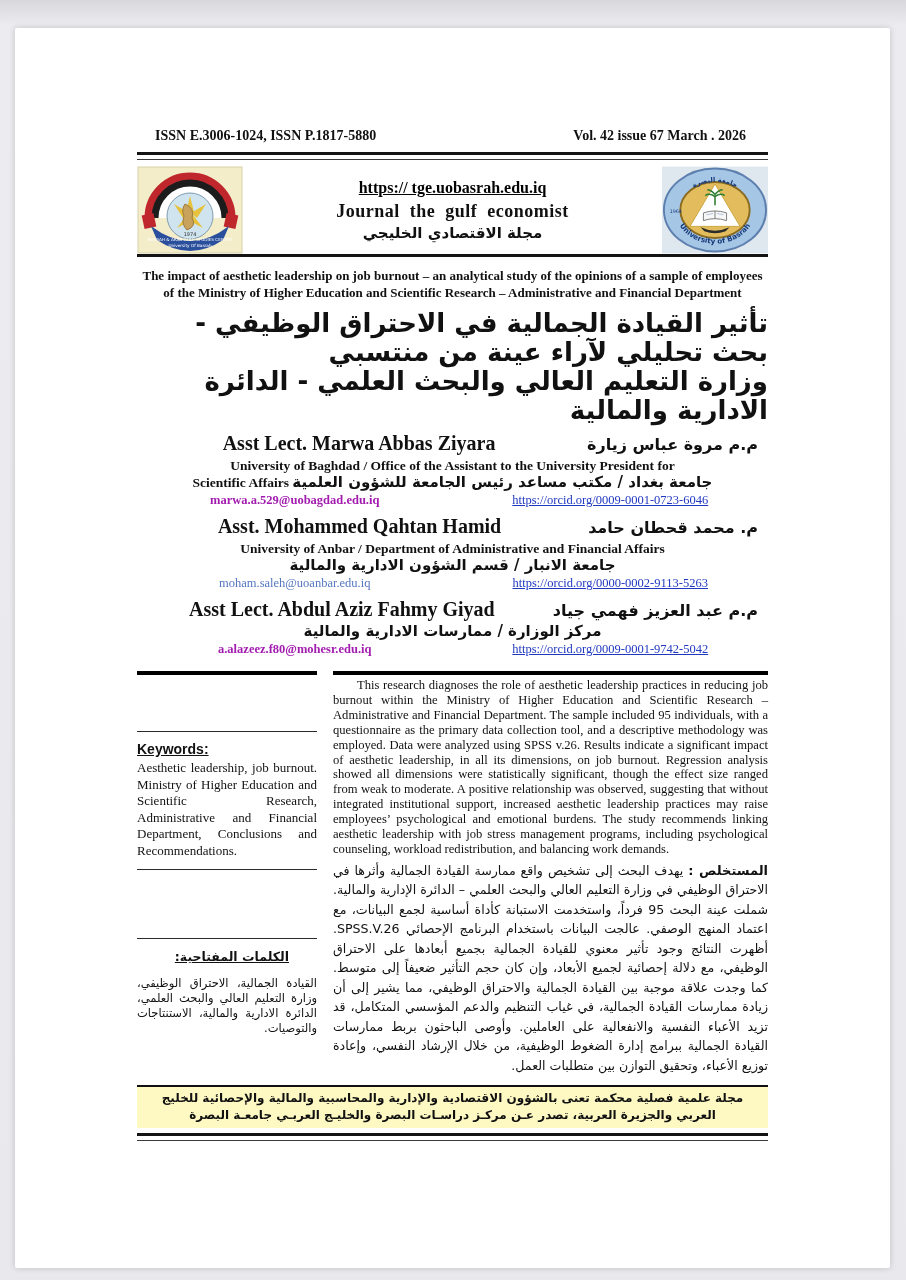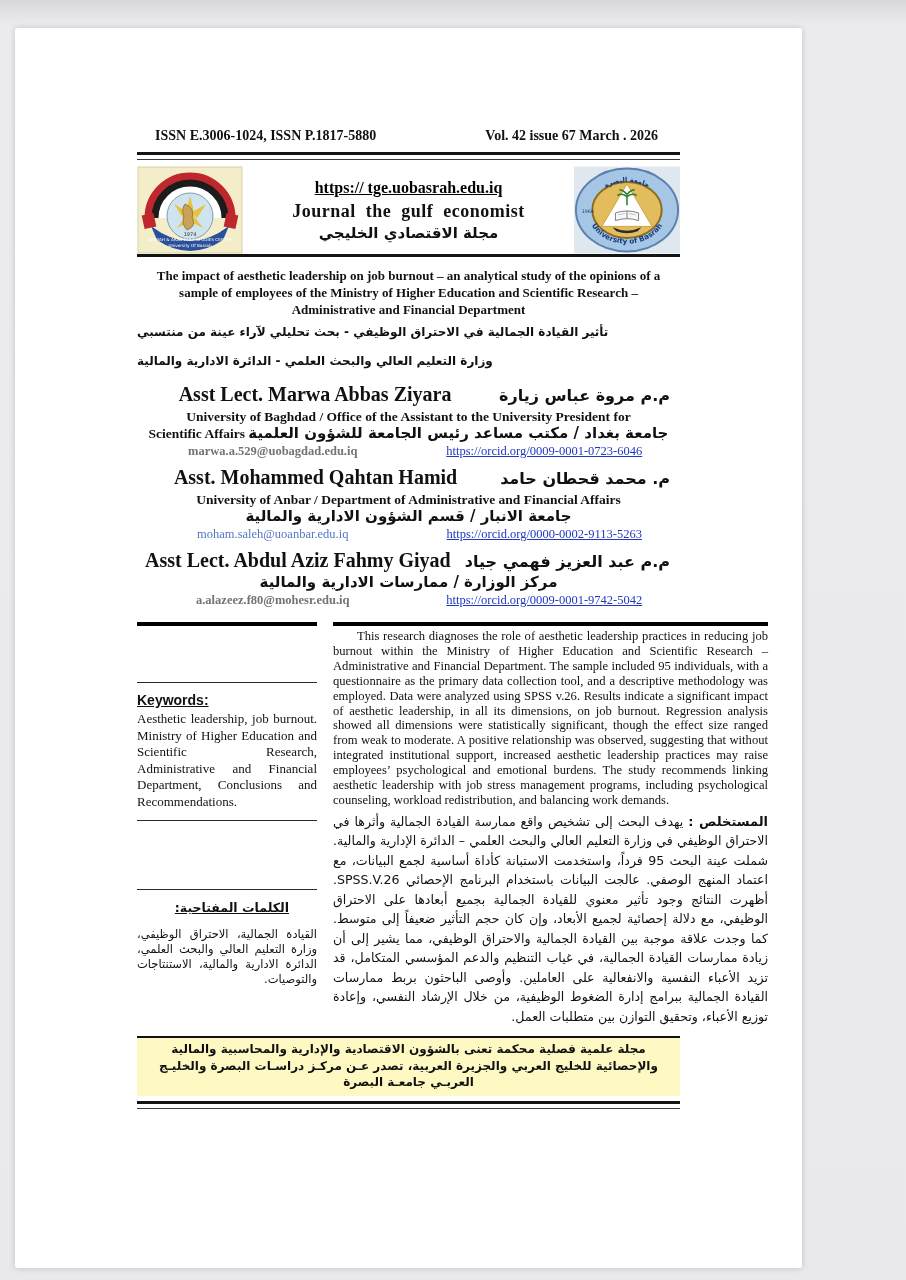--- a/index.html
+++ b/index.html
@@ -5,51 +5,51 @@
   html,body{margin:0;padding:0;}
   body{
     width:906px;height:1280px;
     background:linear-gradient(180deg,#d7d7dc 0%, #ececf0 2%, #e9e9ed 100%);
     font-family:"Liberation Serif", serif;
     color:#111;
     position:relative;
     overflow:hidden;
   }
   .page{
-    position:absolute;left:15px;top:28px;width:787px;height:1240px;
+    position:absolute;left:15px;top:28px;width:875px;height:1240px;
     background:#fff;
     box-shadow:0 0 6px rgba(0,0,0,.18);
     border-radius:2px;
     box-sizing:border-box;
     padding:100px 122px 0 122px;
   }
   .ar{font-family:"DejaVu Sans", sans-serif;}
   
   .issn-row{display:flex;justify-content:space-between;font-weight:bold;font-size:14px;padding:0 22px 0 18px;}
   .double-rule{height:4px;border-top:3px solid #141414;border-bottom:1px solid #3a3a3a;margin-top:8px;}
   .thick-rule{border-top:3px solid #141414;}
   .logo-row{display:flex;align-items:center;justify-content:space-between;margin-top:6px;height:88px;}
   .logo{width:106px;height:88px;flex:0 0 auto;}
   .masthead{flex:1;text-align:center;line-height:1.35;}
   .masthead a.url{color:#000000;font-weight:bold;font-size:16px;text-decoration:underline;}
   .journal-en{font-weight:bold;font-size:18px;letter-spacing:.5px;word-spacing:5px;}
   .journal-ar{font-weight:bold;font-size:15px;}
   
   .title-en{margin-top:10px;text-align:center;font-weight:bold;font-size:13px;line-height:17px;}
-  .title-ar{margin-top:0;text-align:left;font-weight:bold;font-size:12px;line-height:29px;}
+  .title-ar{margin-top:8px;text-align:right;font-weight:bold;font-size:26px;line-height:29px;}
   
   .author{margin-top:7px;}
   .author-names{display:flex;align-items:baseline;padding:0 6px;gap:12px;}
   .name-en{flex:1;text-align:center;font-weight:bold;font-size:20px;}
   .name-ar{font-weight:bold;font-size:16px;text-align:left;padding-right:4px;}
   .affil{text-align:center;font-weight:bold;font-size:13.5px;line-height:17px;margin-top:2px;}
   .affil .ar{font-size:15px;}
   .links{display:grid;grid-template-columns:1fr 1fr;margin-top:2px;font-size:12.5px;}
   .links span{text-align:center;}
-  a.email{color:#737373;font-weight:bold;text-decoration:none;}
+  a.email{color:#a21caf;font-weight:bold;text-decoration:none;}
   a.email.light{color:#5577c0;font-weight:normal;}
   a.orcid{color:#2038c0;text-decoration:underline;}
   
   .cols{display:grid;grid-template-columns:180px 435px;column-gap:16px;margin-top:14px;}
   .col-bar{border-top:4px solid #000;}
   .kw-spacer{height:56px;}
   .thin-rule{border-top:1px solid #2a2a2a;}
   .kw-label{font-weight:bold;text-decoration:underline;font-size:14px;margin-top:9px;font-family:"Liberation Sans",sans-serif;}
   .kw-text{font-size:13px;line-height:16.5px;text-align:justify;margin-top:3px;}
   .kw-rule-bottom{margin-top:10px;}

